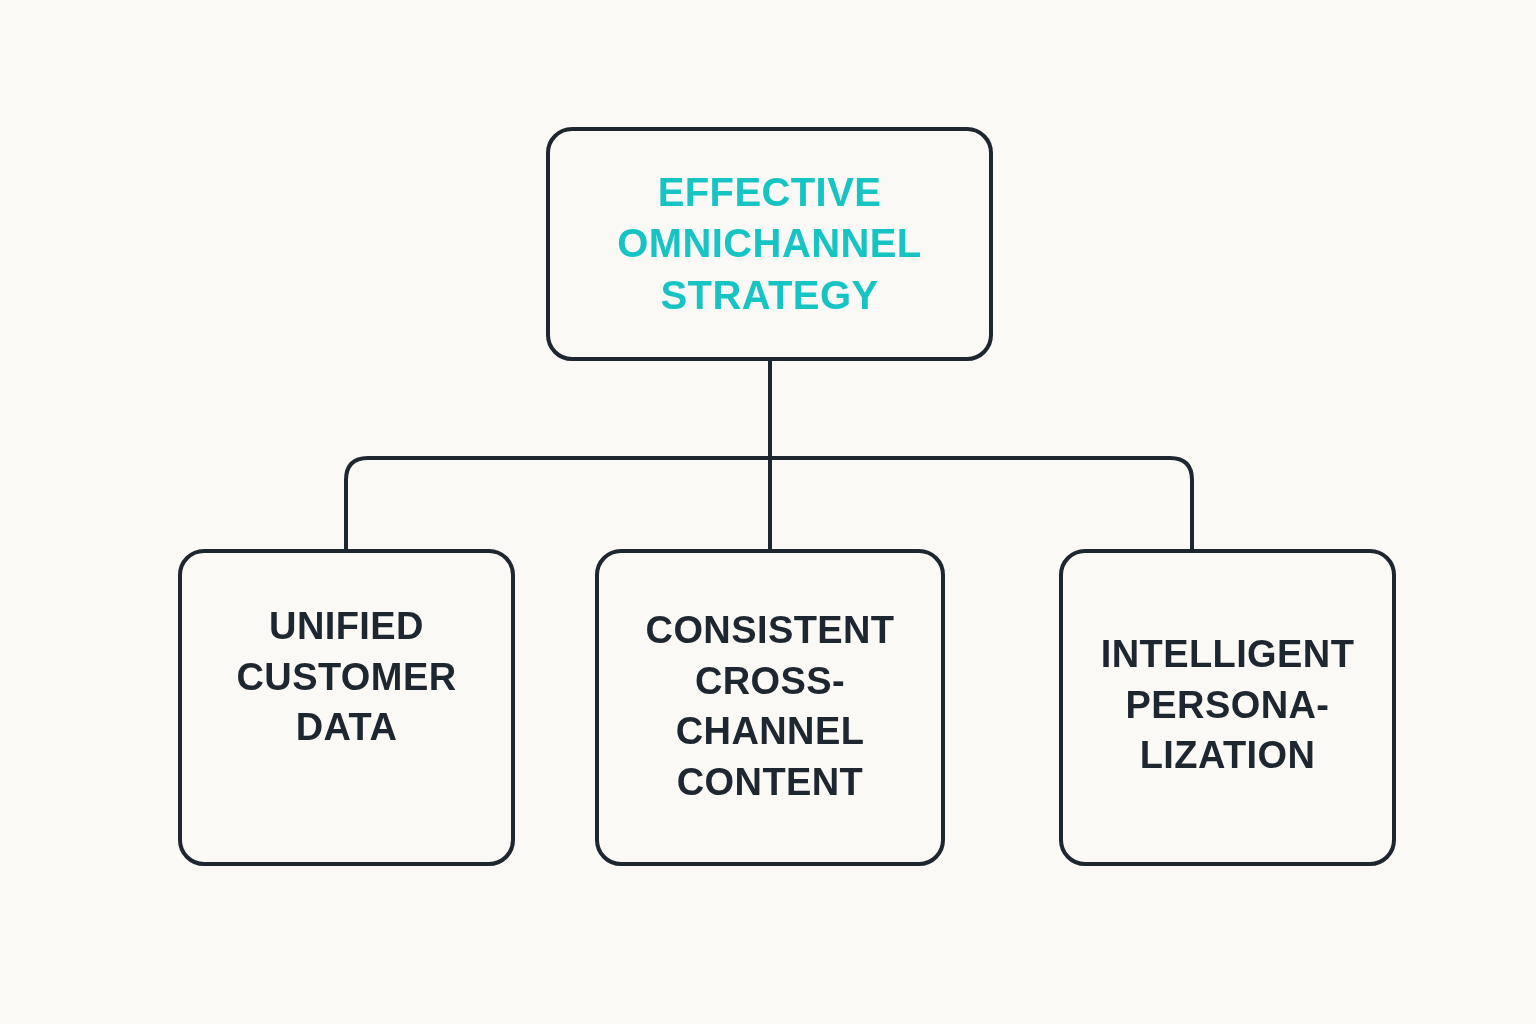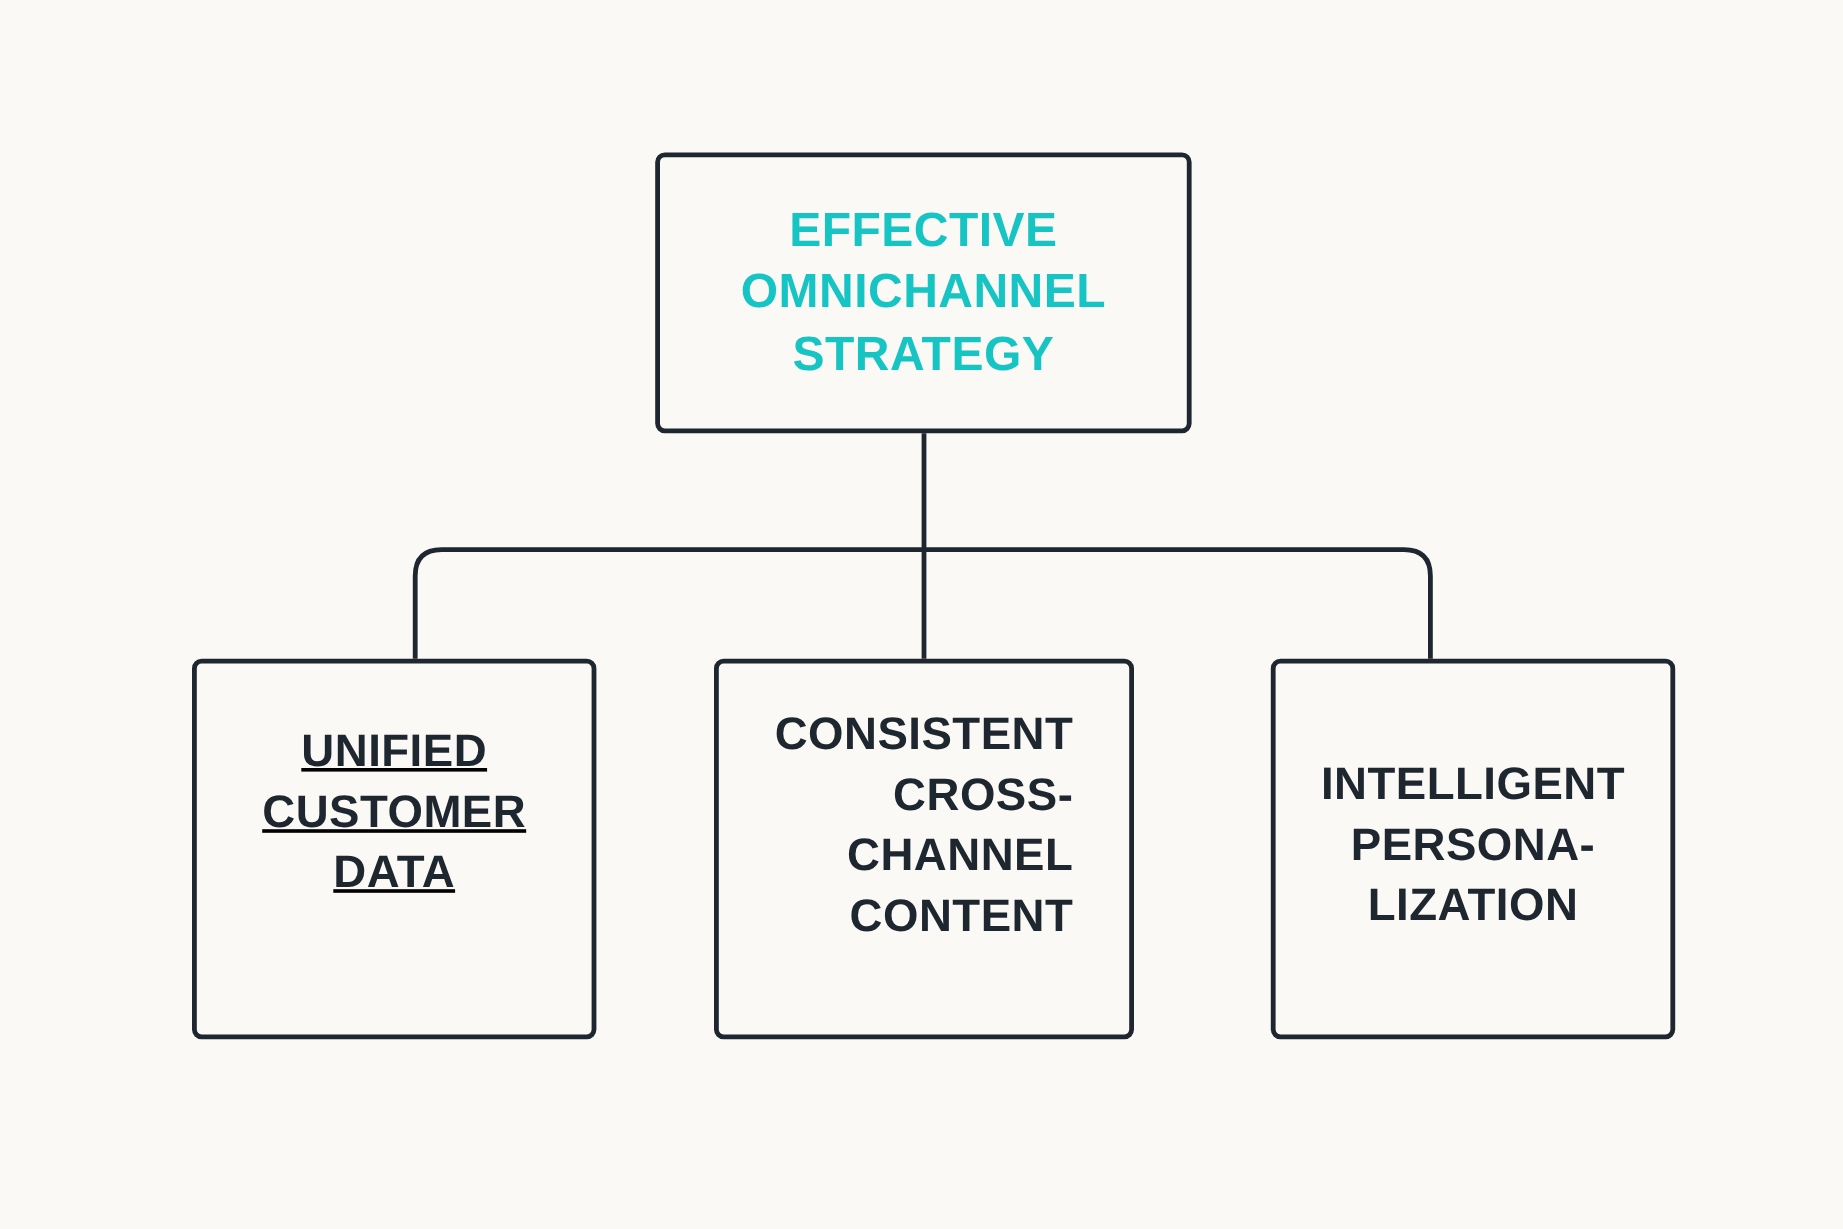--- a/index.html
+++ b/index.html
@@ -29,21 +29,21 @@
     height: 1024px;
     z-index: 1;
   }
   
   .node {
     position: absolute;
     z-index: 2;
     box-sizing: border-box;
     background: #fbf9f5;
     border: 4px solid #1e2630;
-    border-radius: 8px;
+    border-radius: 26px;
     display: flex;
     justify-content: center;
   }
   .node-label {
     text-align: center;
     text-transform: uppercase;
     font-weight: bold;
     letter-spacing: 0.4px;
     white-space: pre-line;
   }
@@ -69,31 +69,30 @@
     height: 317px;
     align-items: flex-start;
   }
   .node-child .node-label {
     color: #1e2630;
     font-size: 38px;
     line-height: 1.33;
     padding: 0 14px;
   }
   #node-child-0 {
-    left: 160px;
+    left: 178px;
     width: 337px;
-    text-decoration: underline;
   }
   #node-child-0 .node-label { padding-top: 48px; }
 
   #node-child-1 {
     left: 595px;
     width: 350px;
   }
-  #node-child-1 .node-label { padding-top: 34px; text-align: right; }
+  #node-child-1 .node-label { padding-top: 52px; }
 
   #node-child-2 {
     left: 1059px;
     width: 337px;
   }
   #node-child-2 .node-label { padding-top: 76px; }
 </style>
 </head>
 <body>
 

